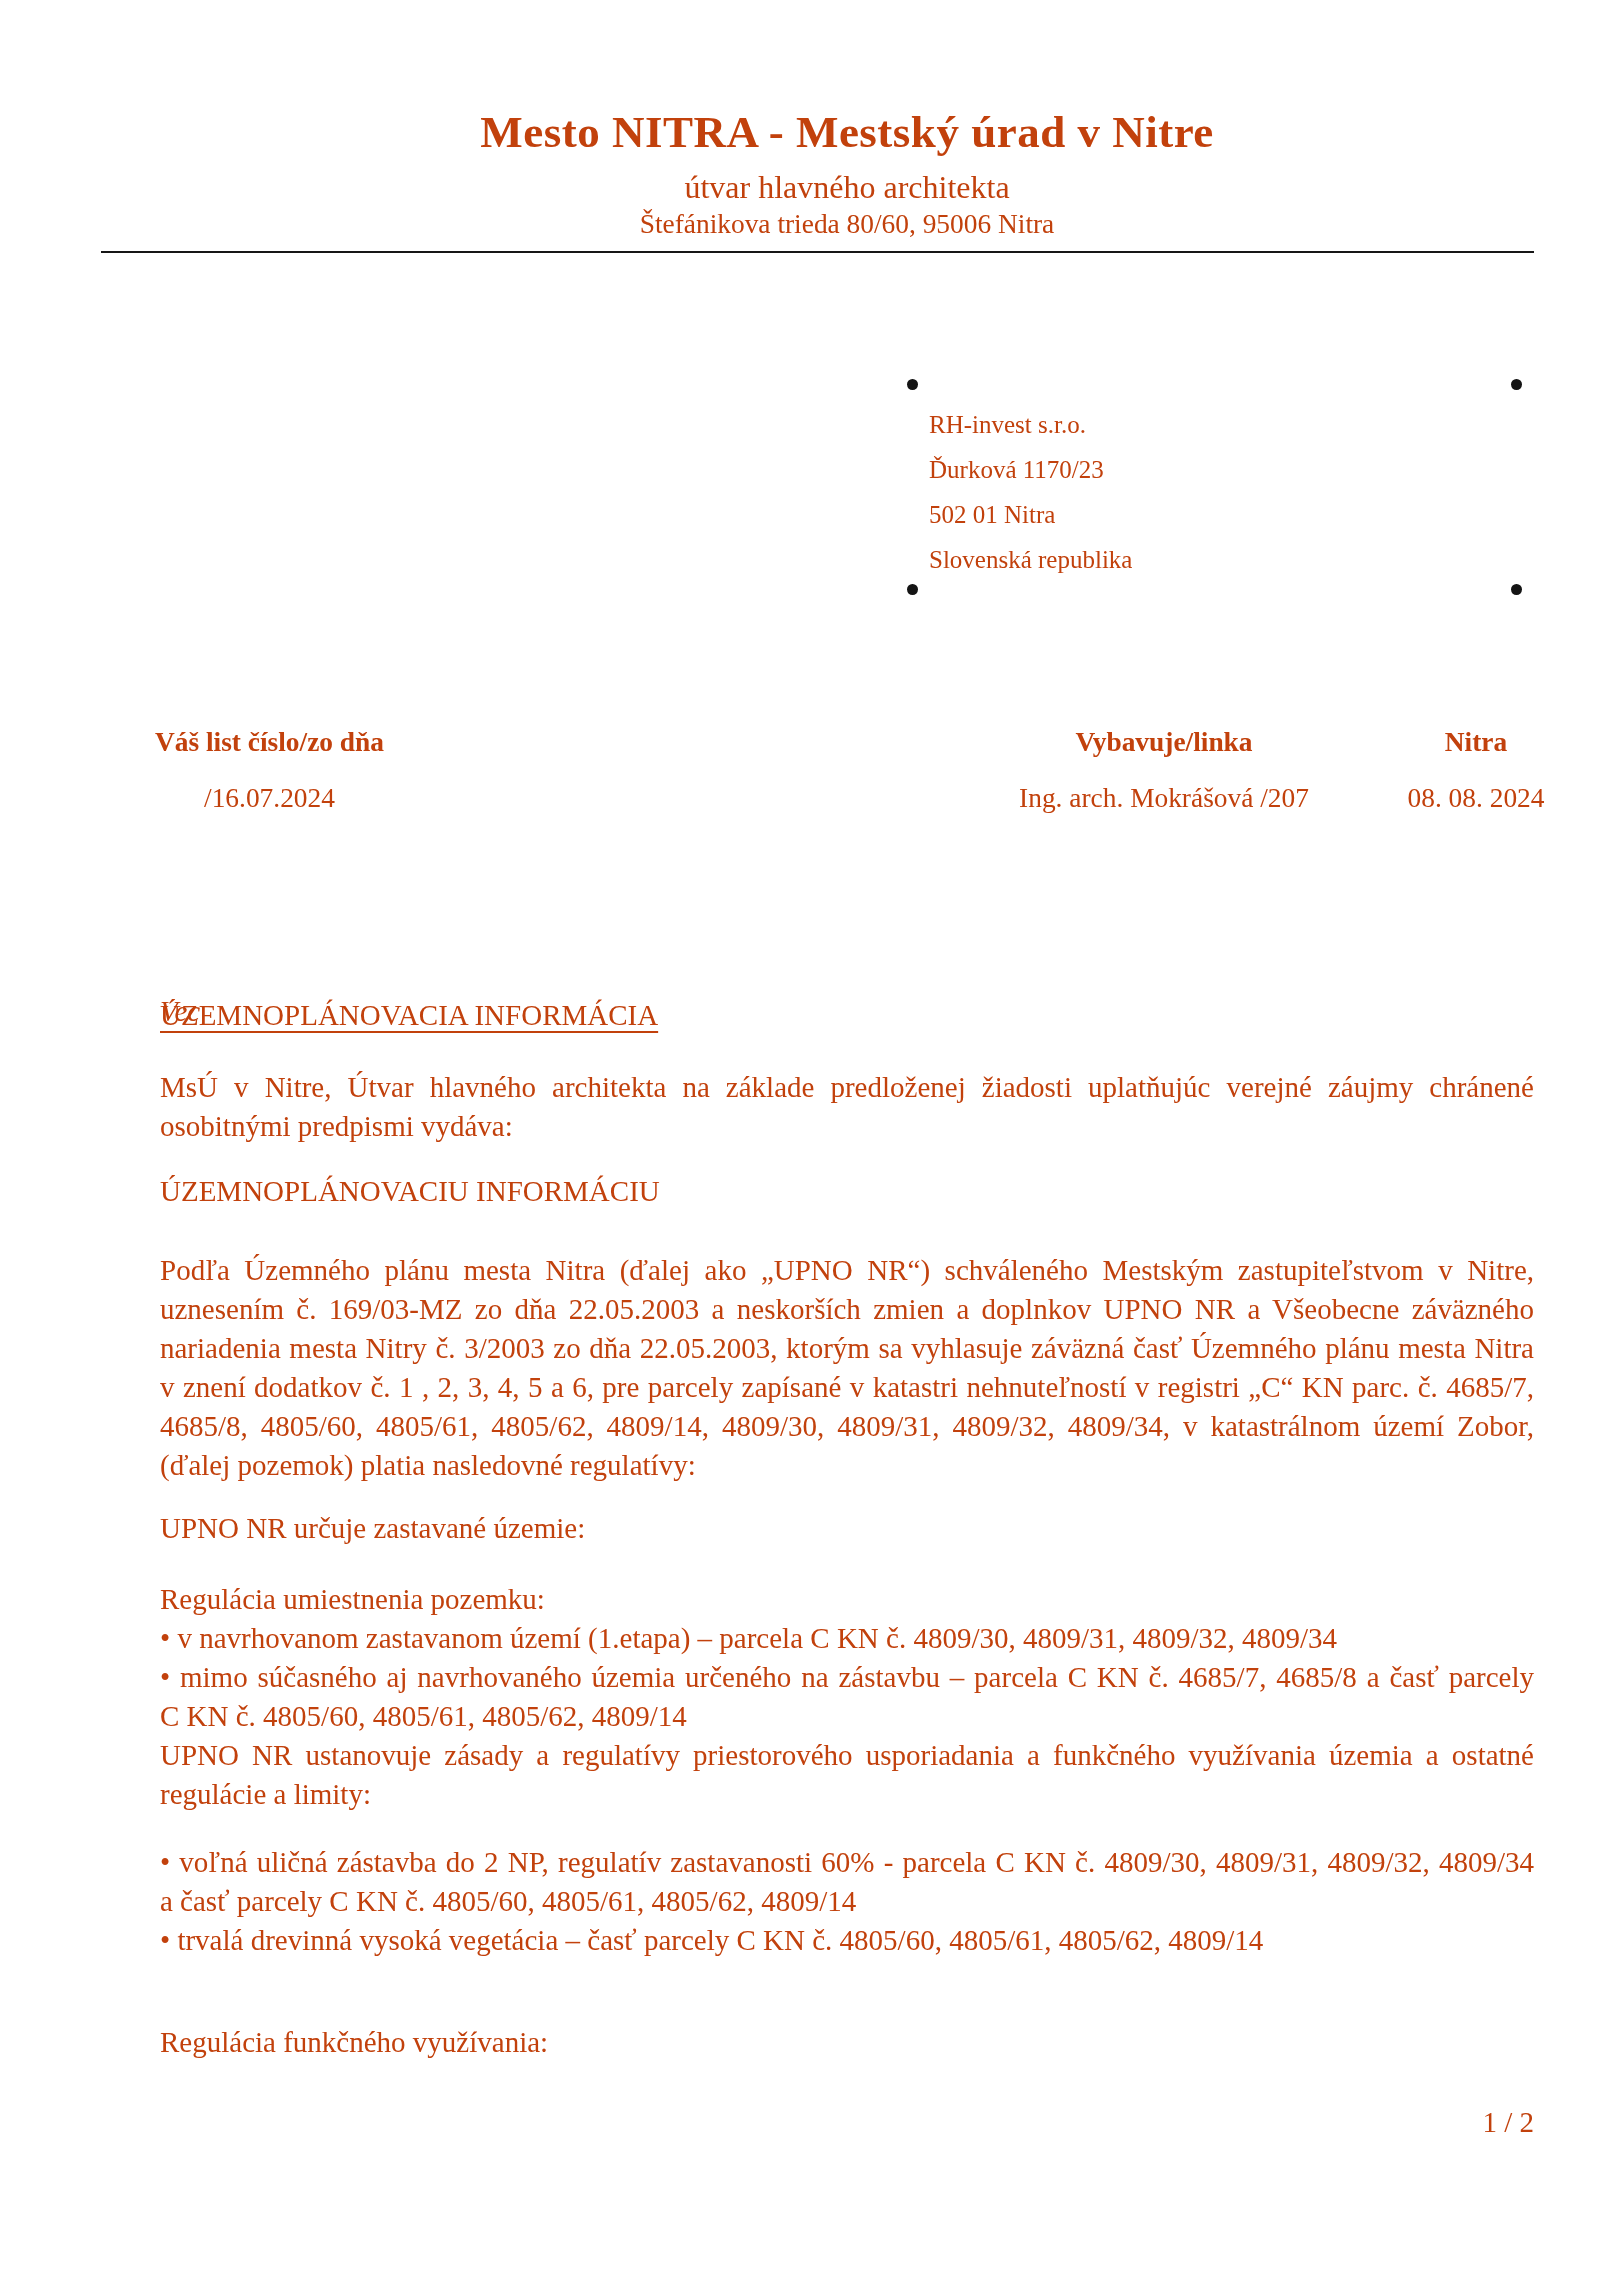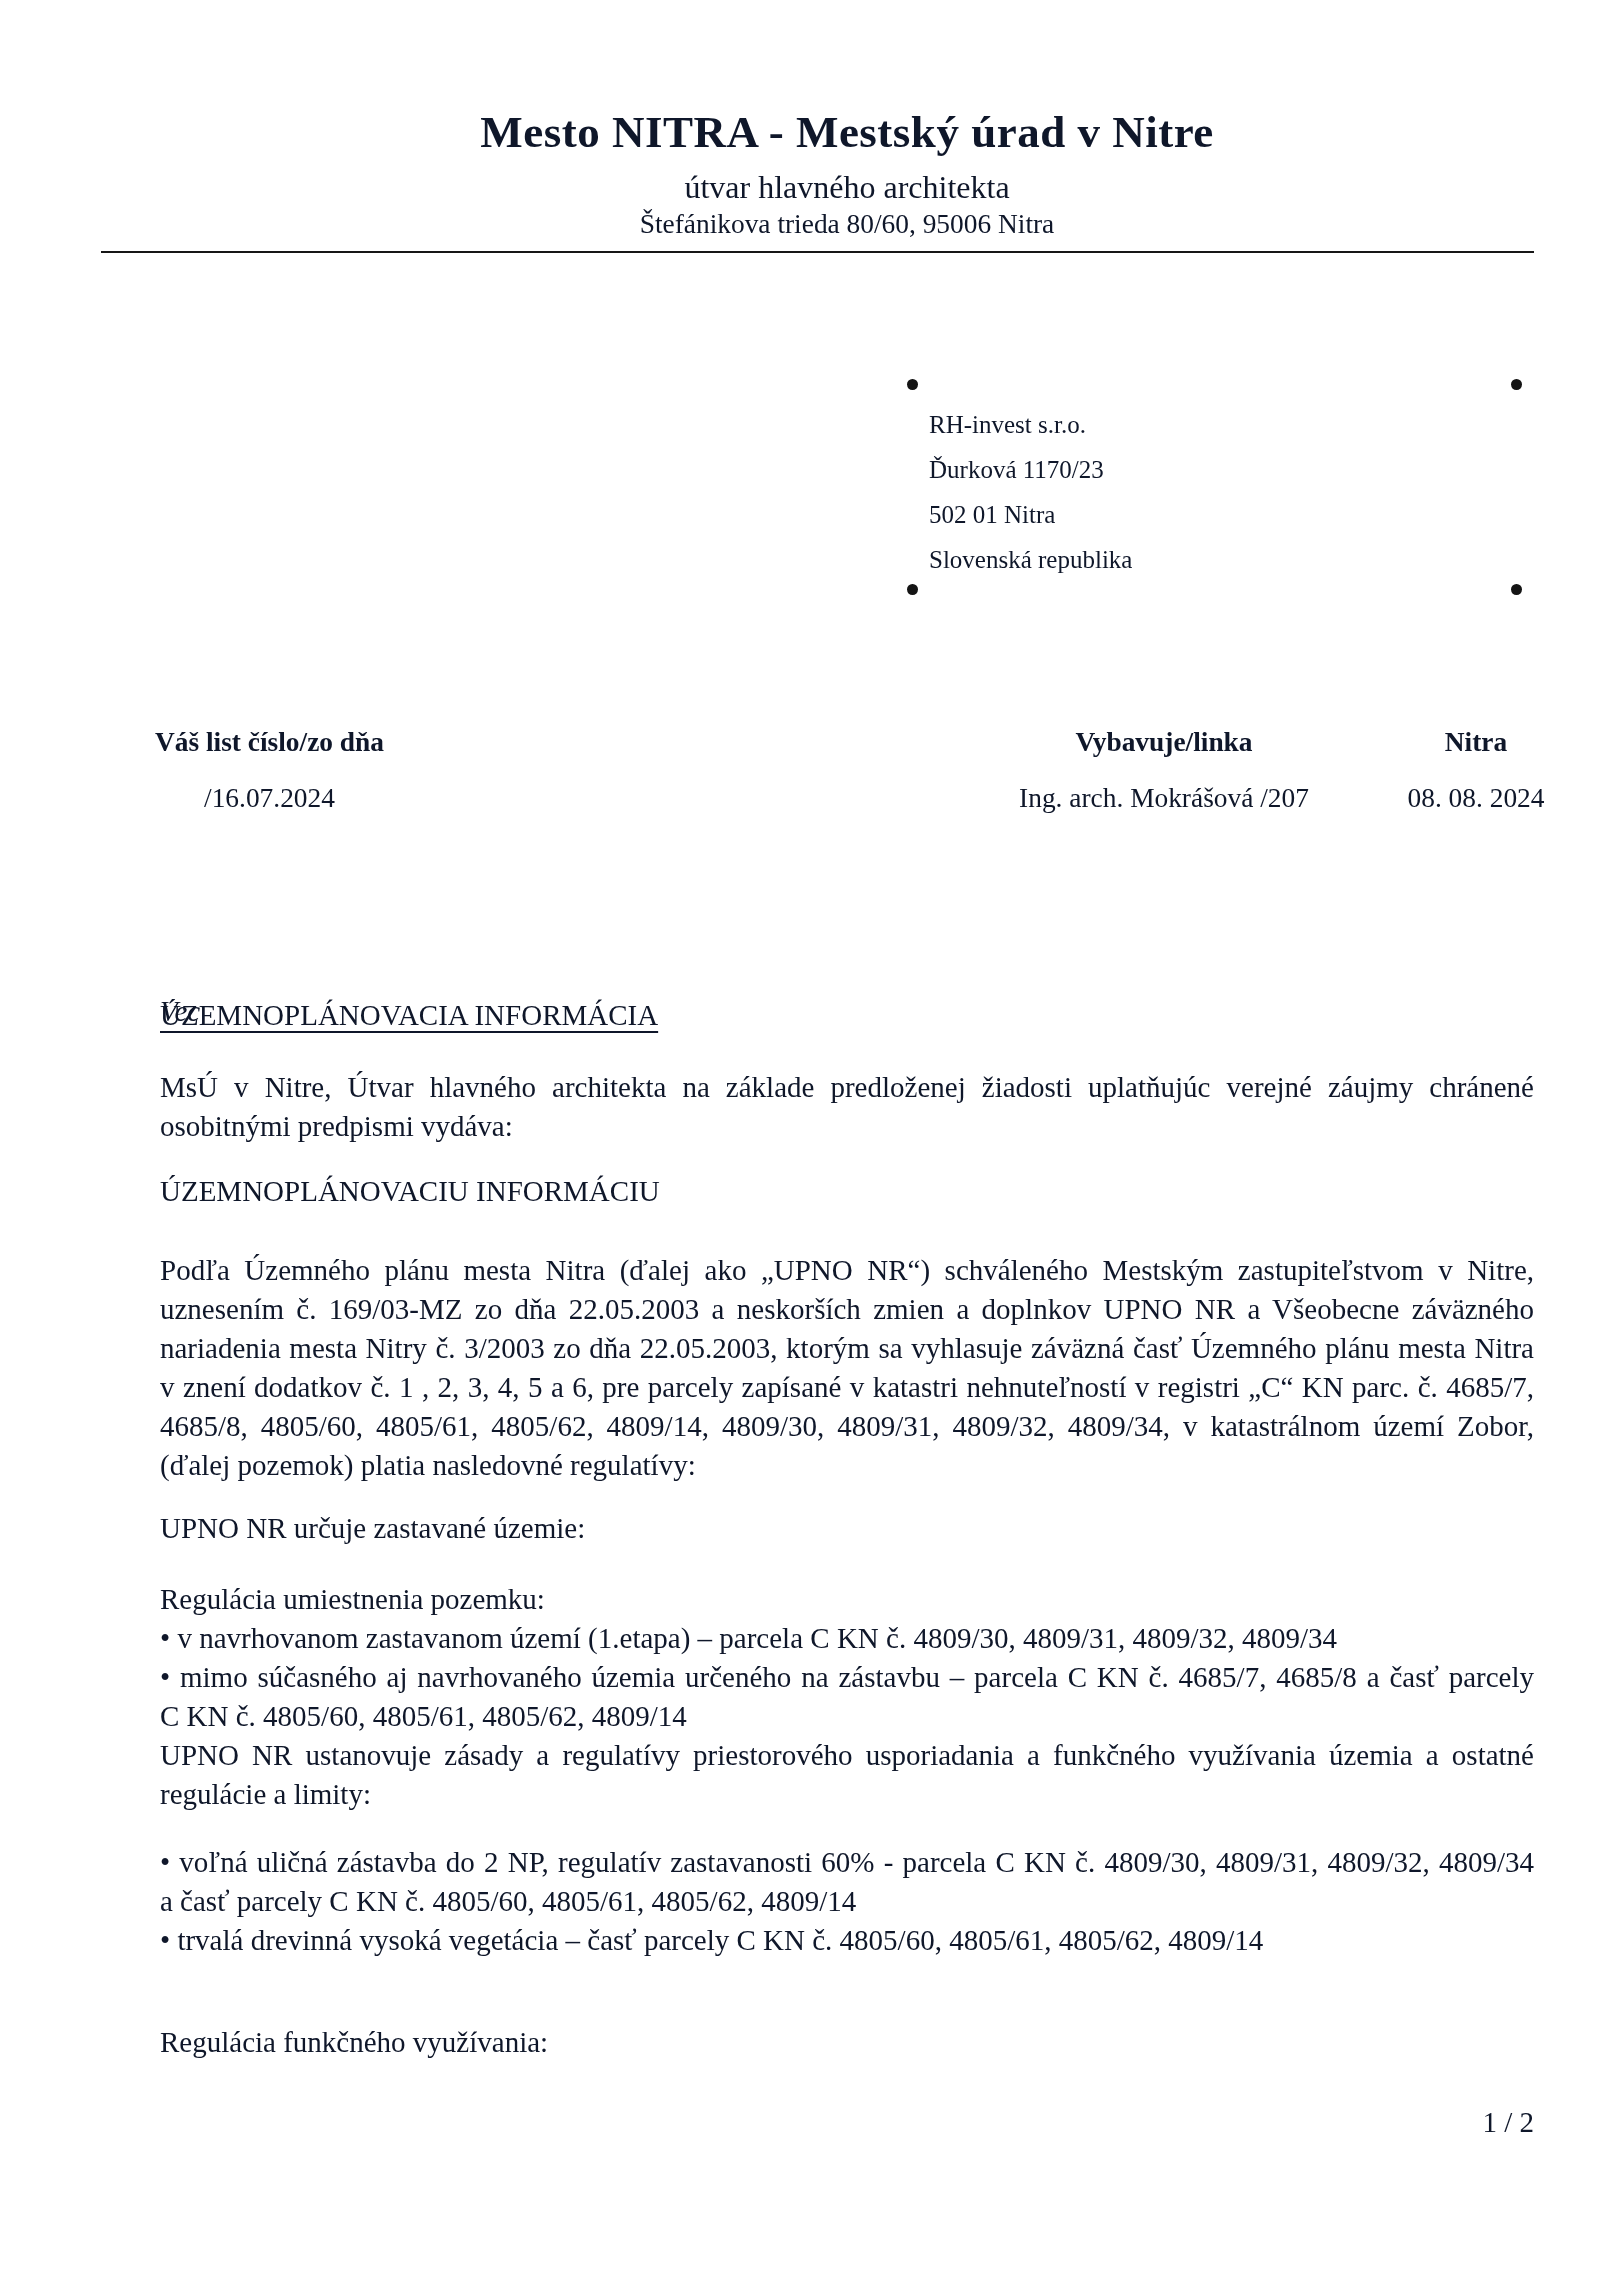--- a/index.html
+++ b/index.html
@@ -1,21 +1,21 @@
 <!DOCTYPE html>
 <html><head>
 <meta charset="utf-8">
 <style>
   html,body{margin:0;padding:0;background:#e8e8e8;}
   .page{
     position:relative;
     width:1620px;height:2293px;
     margin:0 auto;
     background:#ffffff;
-    color:#0f172a;
+    color:#c2410c;
     font-family:"Liberation Serif","DejaVu Serif",serif;
     overflow:hidden;
   }
   .abs{position:absolute;left:160px;width:1374px;}
 
   
   .header{position:absolute;left:160px;top:106px;width:1374px;text-align:center;}
   .doc-title{font-size:45px;font-weight:bold;line-height:53px;letter-spacing:0.5px;}
   .doc-subtitle{font-size:32px;line-height:33px;margin-top:11.8px;}
   .doc-address{font-size:27.4px;line-height:31px;margin-top:4.9px;}

